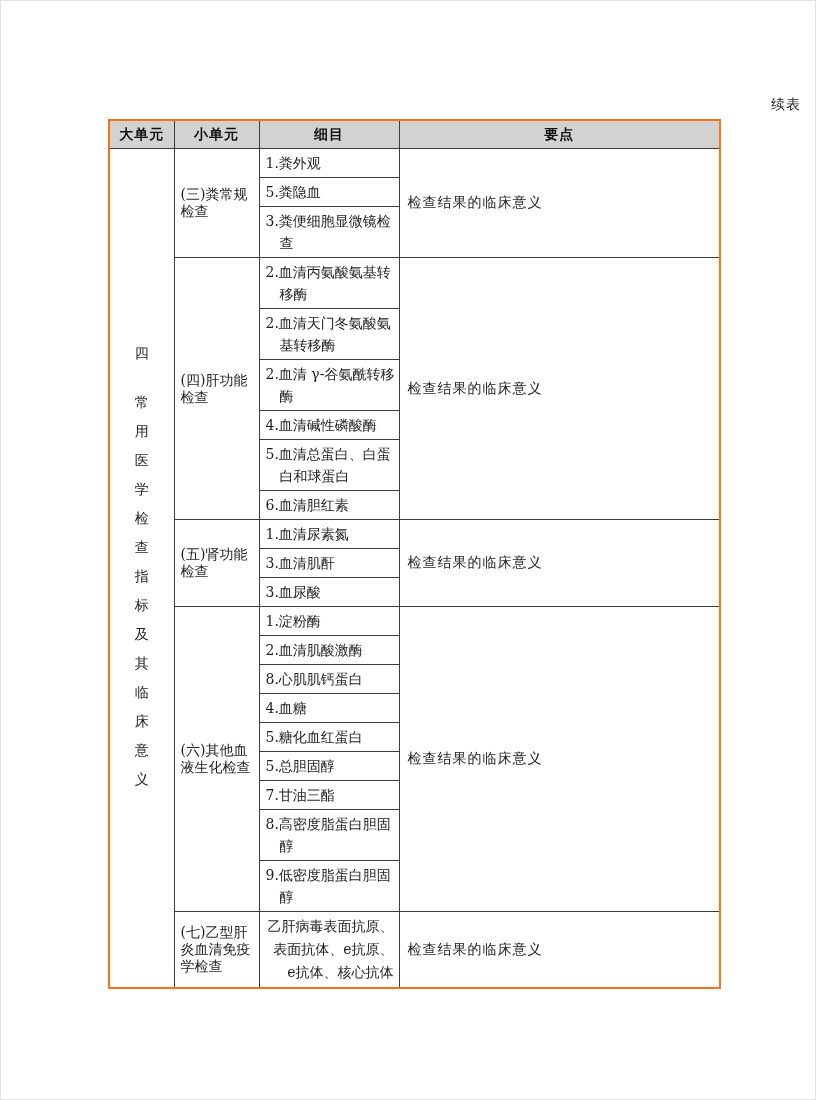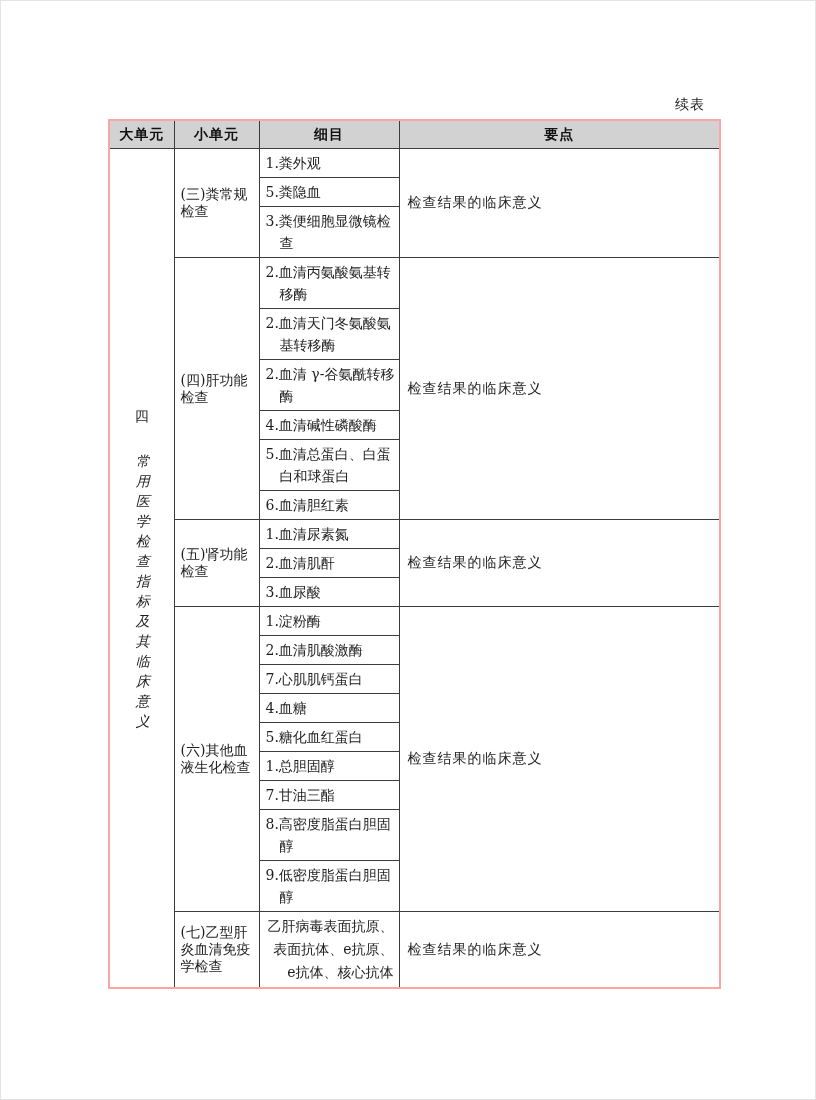--- a/index.html
+++ b/index.html
@@ -5,36 +5,36 @@
   html, body { margin:0; padding:0; }
   body {
     width:816px; height:1100px;
     background:#ffffff;
     font-family:"DejaVu Serif","Liberation Serif",serif;
     color:#1e1e1e;
     position:relative;
     box-sizing:border-box;
     border:1px solid #e3e3e3;
   }
-  .doc { position:absolute; left:107px; top:95px; width:611px; }
+  .doc { position:absolute; left:107px; top:95px; width:707px; }
 
   .continued-label {
     text-align:right;
     font-size:14px;
     letter-spacing:1px;
     padding-right:14px;
     margin:0 0 5px 0;
     color:#222;
   }
 
   table.outline {
     border-collapse:collapse;
     table-layout:fixed;
     width:611px;
-    border:2px solid #fca5a5;
+    border:2px solid #f97316;
   }
   col.c-major { width:65px; }
   col.c-sub   { width:85px; }
   col.c-item  { width:140px; }
   col.c-key   { width:321px; }
 
   th {
     background:#d2d2d2;
     border:1px solid #3c3c3c;
     font-family:"DejaVu Sans","Liberation Sans",sans-serif;
@@ -57,22 +57,22 @@
   tr.h47 { height:47px; }
   tr.h68 { height:68px;margin-left:28px; }
 
   .cell-major { text-align:center; }
   .major-stack { margin:0 auto; width:16px; }
   .major-numeral {
     display:block; width:16px; text-align:center;
     line-height:23px; margin-bottom:23px;
   }
   .major-title {
-    display:block; width:16px; text-align:right;
-    word-break:break-all; line-height:20px;font-style:italic;
+    display:block; width:16px; text-align:center;
+    word-break:break-all; line-height:29px;
   }
 
   .cell-sub {
     text-align:left;
     padding:3px 5px 3px 6px;
     line-height:17px;
   }
   .cell-item {
     text-align:left;
     padding:3px 4px 3px 20px;
@@ -154,45 +154,45 @@
       <tr class="h26">
         <td class="cell-item">6.血清胆红素</td>
       </tr>
 
       <tr class="h26">
         <td class="cell-sub" rowspan="3">(五)肾功能检查</td>
         <td class="cell-item">1.血清尿素氮</td>
         <td class="cell-key" rowspan="3">检查结果的临床意义</td>
       </tr>
       <tr class="h26">
-        <td class="cell-item">2.血清肌酐</td>
+        <td class="cell-item">3.血清肌酐</td>
       </tr>
       <tr class="h26">
         <td class="cell-item">3.血尿酸</td>
       </tr>
 
       <tr class="h26">
         <td class="cell-sub" rowspan="9">(六)其他血液生化检查</td>
         <td class="cell-item">1.淀粉酶</td>
         <td class="cell-key" rowspan="9">检查结果的临床意义</td>
       </tr>
       <tr class="h26">
         <td class="cell-item">2.血清肌酸激酶</td>
       </tr>
       <tr class="h26">
-        <td class="cell-item">7.心肌肌钙蛋白</td>
+        <td class="cell-item">8.心肌肌钙蛋白</td>
       </tr>
       <tr class="h26">
         <td class="cell-item">4.血糖</td>
       </tr>
       <tr class="h26">
         <td class="cell-item">5.糖化血红蛋白</td>
       </tr>
       <tr class="h26">
-        <td class="cell-item">1.总胆固醇</td>
+        <td class="cell-item">5.总胆固醇</td>
       </tr>
       <tr class="h26">
         <td class="cell-item">7.甘油三酯</td>
       </tr>
       <tr class="h46">
         <td class="cell-item">8.高密度脂蛋白胆固醇</td>
       </tr>
       <tr class="h46">
         <td class="cell-item">9.低密度脂蛋白胆固醇</td>
       </tr>

